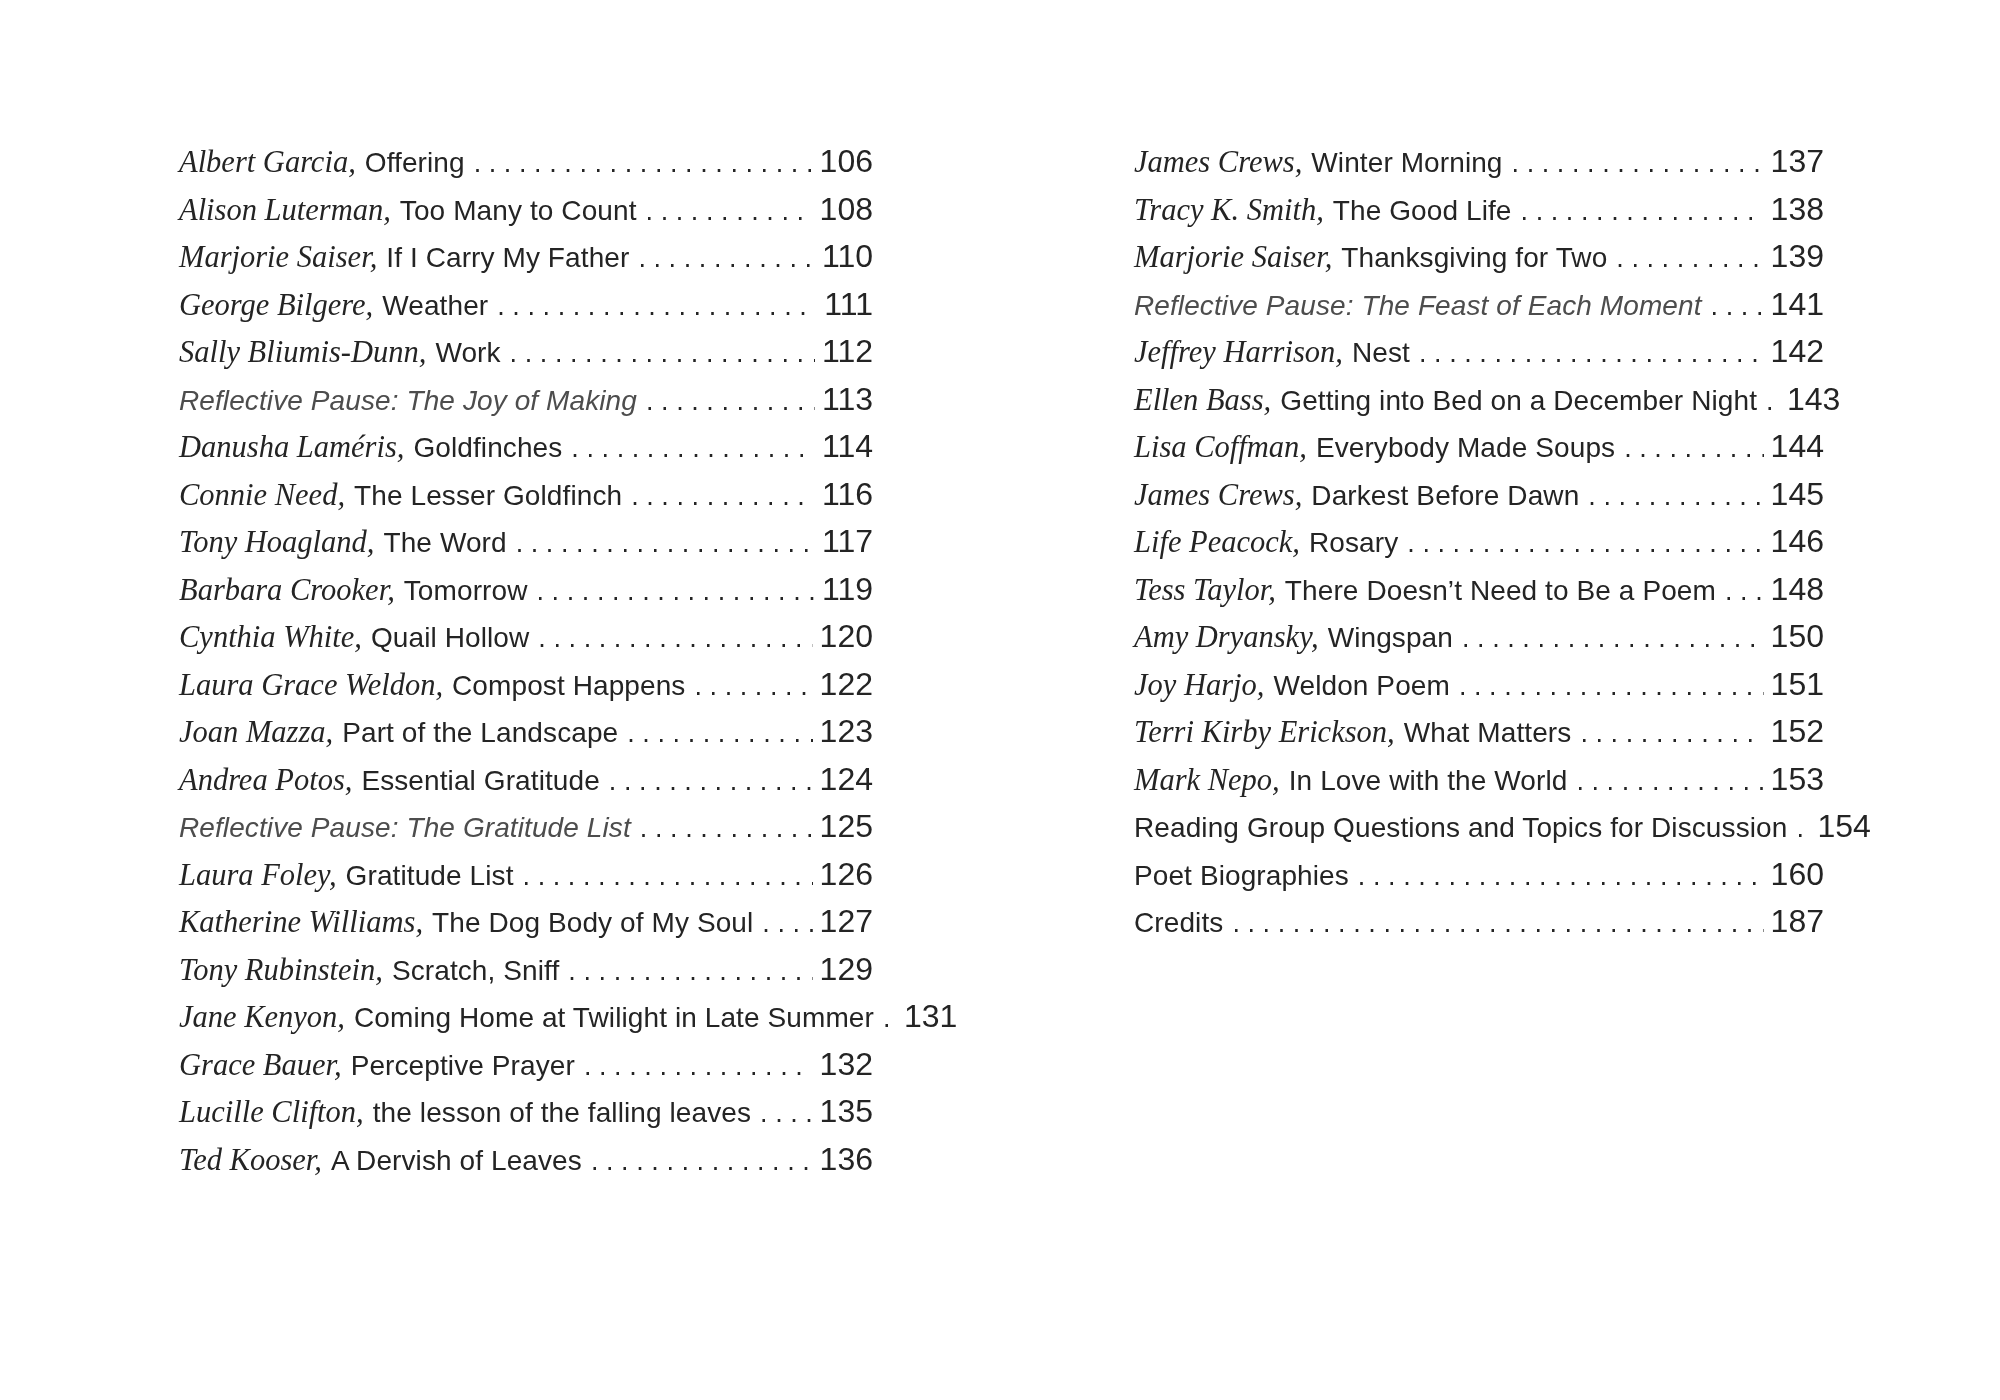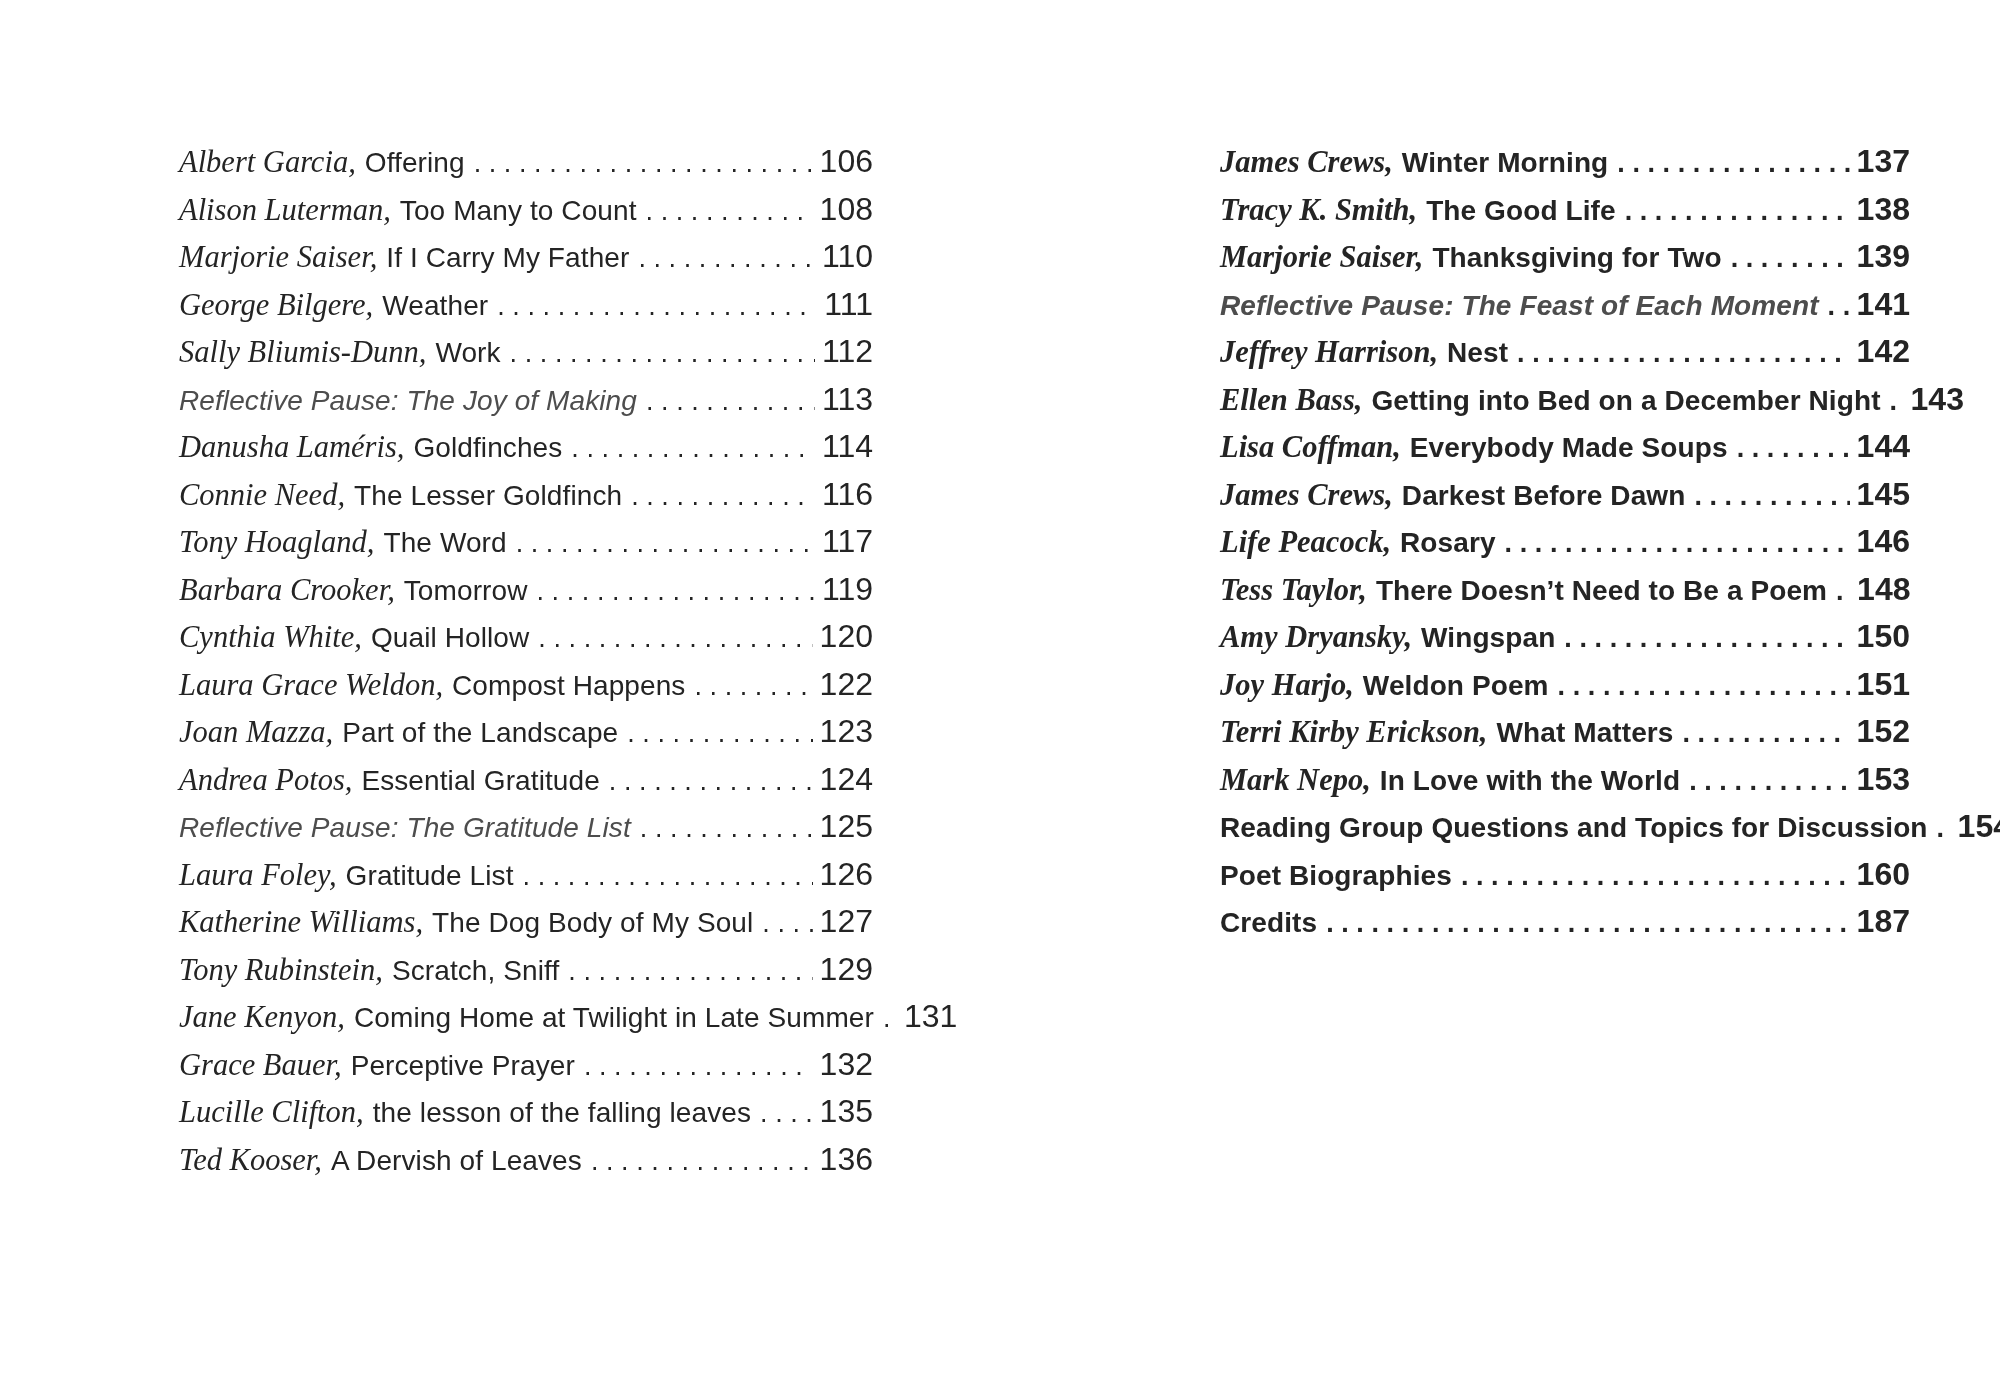--- a/index.html
+++ b/index.html
@@ -23,21 +23,21 @@
   }
   .toc-page {
     position: absolute;
     inset: 0;
   }
   .toc-column {
     position: absolute;
     top: 138px;
   }
   #col-0 { left: 147px;  width: 694px; margin-left: 32px; }
-  #col-1 { left: 1220px; width: 690px; font-weight: bold; }
+  #col-1 { left: 1134px; width: 690px; }
 
   .entry {
     display: flex;
     align-items: baseline;
     height: 47.5px;
     line-height: 47.5px;
     font-size: 28px;
     white-space: nowrap;
   }
   .author {

